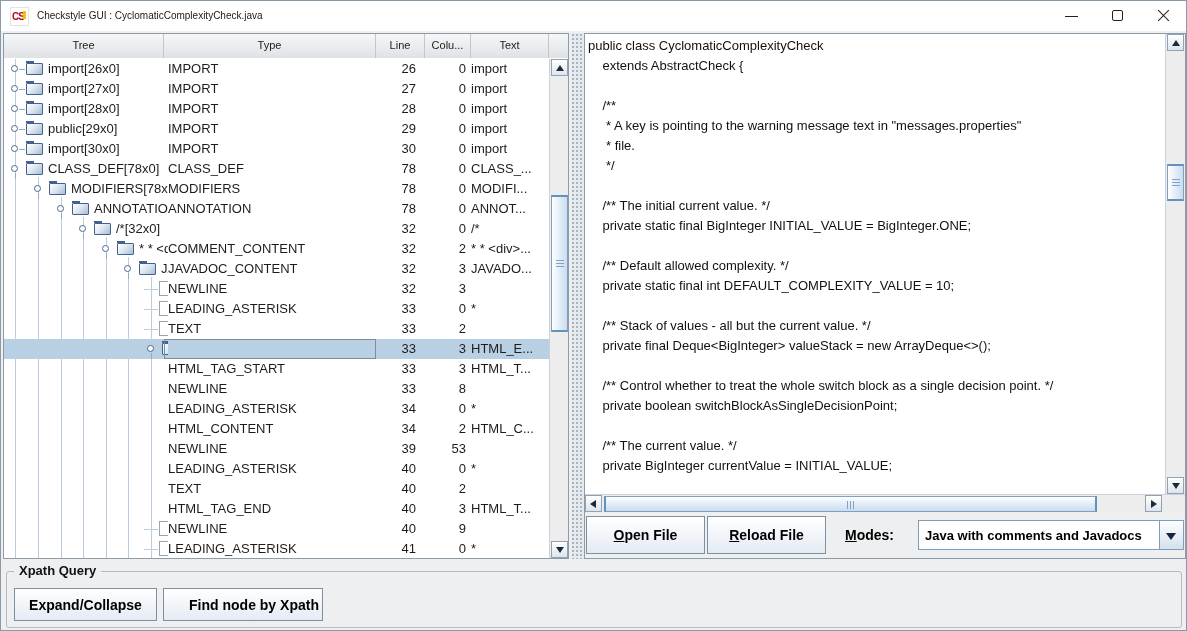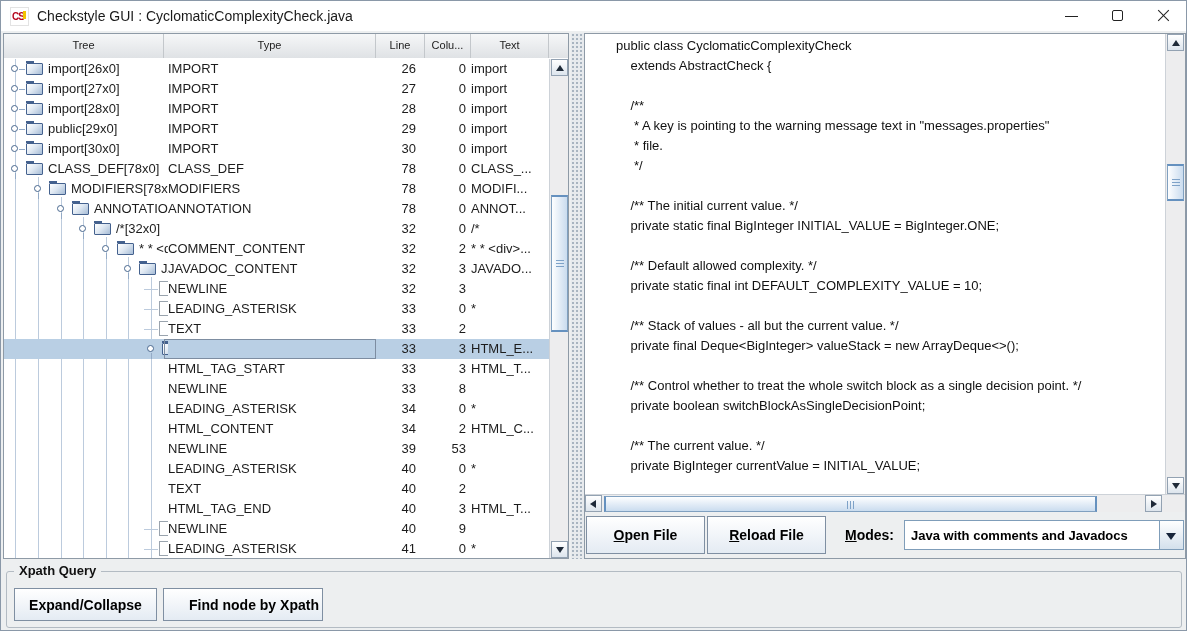--- a/index.html
+++ b/index.html
@@ -3,21 +3,21 @@
 <meta charset="utf-8">
 <style>
   * { margin:0; padding:0; box-sizing:border-box; }
   html,body { width:1187px; height:631px; font-family:"Liberation Sans", sans-serif; }
   .window { position:relative; width:1187px; height:631px; background:#edeff0; border:1px solid #8a98a8; overflow:hidden; }
 
   
   .titlebar { position:absolute; left:0; top:0; width:100%; height:30px; background:#ffffff; }
   .app-icon { position:absolute; left:9px; top:6px; width:19px; height:19px; background:#fff; border:1px solid #e3e3e3; font-weight:bold; font-size:10px; color:#b5081e; text-align:left; padding-left:1px; line-height:17px; letter-spacing:-1px; }
   .app-icon::after { content:''; position:absolute; right:2px; top:3px; width:3px; height:8px; background:#f3c300; }
-  .win-title { position:absolute; left:36px; top:0; height:30px; line-height:30px; font-size:14px; color:#1a1a1a; }
+  .win-title { position:absolute; left:36px; top:0; height:30px; line-height:30px; font-size:10px; color:#1a1a1a; }
   .win-btns { position:absolute; right:0; top:0; height:30px; display:flex; }
   .win-btn { width:46px; height:30px; position:relative; }
   .glyph-min { position:absolute; left:17px; top:15px; width:13px; height:1px; background:#222; }
   .glyph-max { position:absolute; left:18px; top:9px; width:11px; height:11px; border:1px solid #222; border-radius:2px; }
   .glyph-close-a,.glyph-close-b { position:absolute; left:16px; top:14px; width:15px; height:1px; background:#222; }
   .glyph-close-a { transform:rotate(45deg);} .glyph-close-b { transform:rotate(-45deg);}
 
   
   .left-panel { position:absolute; left:2px; top:32px; width:566px; height:526px; border:1px solid #8e9aa6; background:#fff; }
   .thead { position:absolute; left:0; top:0; width:100%; height:24px; background:linear-gradient(180deg,#f6f7f8,#dfe2e5); border-bottom:1px solid #9aa5b0; }
@@ -60,32 +60,32 @@
   .grip-h { position:absolute; top:4px; left:50%; margin-left:-4px; width:8px; height:8px;
             background:repeating-linear-gradient(90deg,#7ea2c8 0 1px,transparent 1px 3px); }
 
   
   .splitter { position:absolute; left:570px; top:32px; width:13px; height:526px; background:#e7eaed;
               background-image:radial-gradient(#a8b4c0 1px, transparent 1.2px); background-size:4px 4px; }
 
   
   .right-panel { position:absolute; left:583px; top:32px; width:602px; height:526px; border:1px solid #8e9aa6; background:#edeff0; }
   .code-viewport { position:absolute; left:0; top:0; width:580px; height:460px; background:#fff; overflow:hidden; }
-  .code-inner { padding:2px 5px 0 3px;margin-left:28px; }
+  .code-inner { padding:2px 5px 0 3px; }
   .code-line { height:20px; line-height:20px; font-size:13px; color:#111; white-space:pre; font-family:"Liberation Sans", sans-serif; }
   .vsb-right { left:580px; top:0; width:20px; height:460px; }
   .hsb { left:0; top:460px; width:578px; height:18px; }
   .sb-corner { position:absolute; left:578px; top:460px; width:22px; height:18px; background:#ededee; border-top:1px solid #cdd2d8; }
 
   .controls-bar { position:absolute; left:0; top:478px; width:600px; height:46px; background:#edeff0; display:flex; align-items:center; }
   .jbutton { height:38px; background:linear-gradient(180deg,#ffffff,#e4ebf3); border:1px solid #7f8fa2; font-weight:bold; font-size:14px; color:#000; font-family:"Liberation Sans", sans-serif; }
   .btn-open { width:119px; margin-left:1px; }
   .btn-reload { width:119px; margin-left:2px; }
   .modes-label { margin-left:19px; font-weight:bold; font-size:14px; color:#000; }
-  .combo { margin-left:10px; flex:1; margin-right:1px; height:30px; display:flex; }
+  .combo { margin-left:24px; flex:1; margin-right:1px; height:30px; display:flex; }
   .combo-field { flex:1; border:1px solid #7f9db9; border-right:none; background:#fff; font-weight:bold; font-size:13px; padding:0 6px; display:flex; align-items:center; white-space:nowrap; overflow:hidden; }
   .combo-btn { width:25px; height:30px; border:1px solid #7f9db9; background:linear-gradient(180deg,#ffffff,#d4e0ec); position:relative; }
   .combo-btn .arr-down { left:6px; top:12px; border-left-width:5px; border-right-width:5px; border-top-width:7px; border-top-color:#17243a; }
 
   
   .xpath-group { position:absolute; left:5px; top:570px; width:1176px; height:57px; border:1px solid #b3bbc3; border-radius:3px; }
   .xpath-title { position:absolute; left:7px; top:-9px; background:#edeff0; padding:0 5px; font-weight:bold; font-size:13px; color:#111; }
   .btn-expand { position:absolute; left:7px; top:16px; width:143px; height:33px; }
   .btn-find { position:absolute; left:156px; top:16px; width:160px; height:33px;padding-left:22px; }
 </style>

